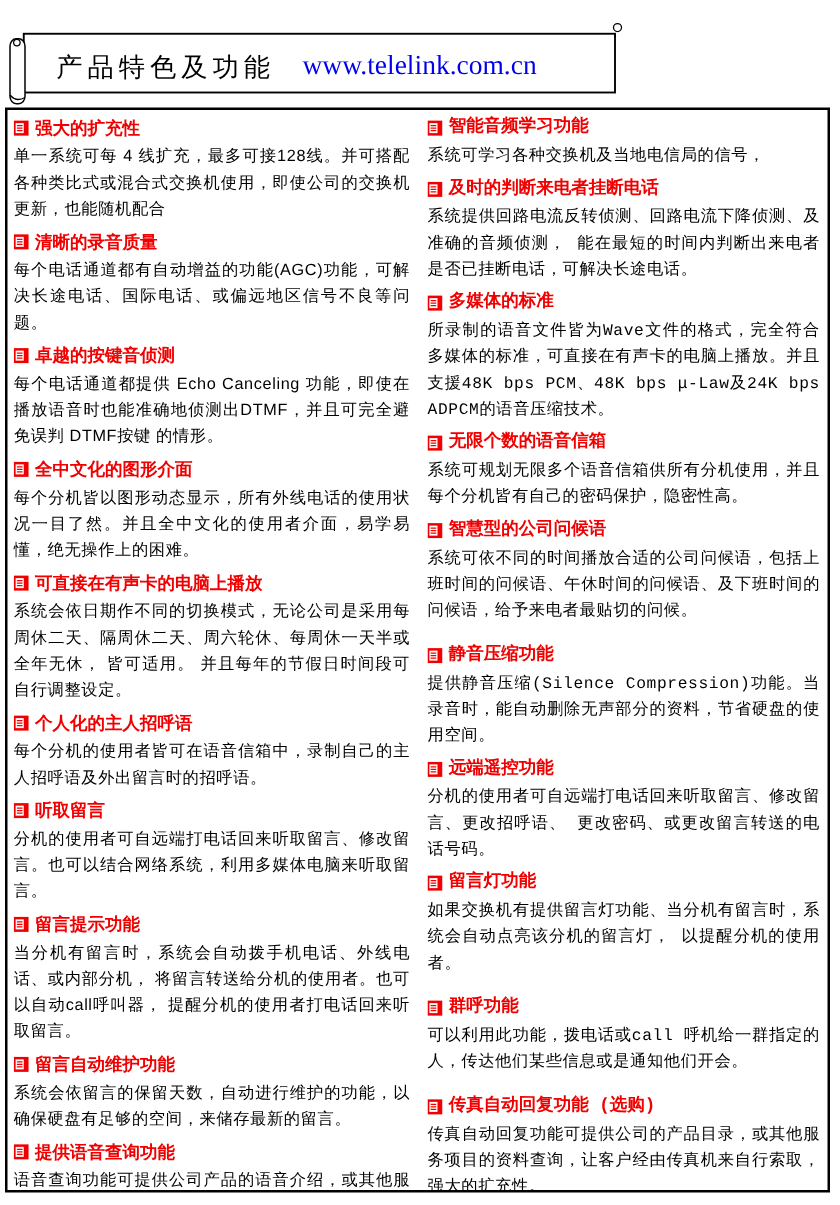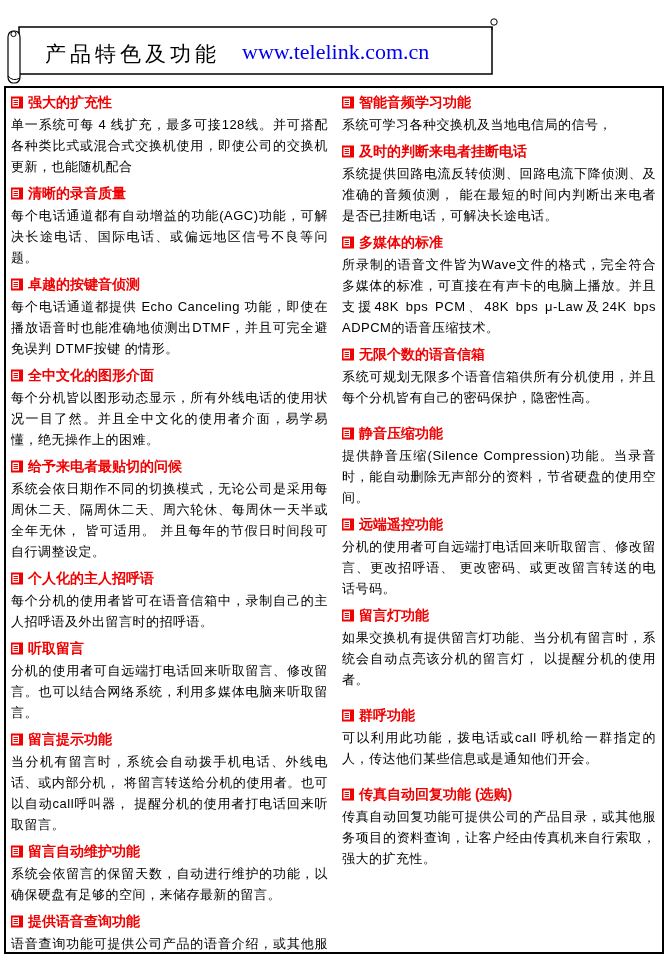--- a/index.html
+++ b/index.html
@@ -21,21 +21,21 @@
     font-size:22px;color:#0000ee;white-space:nowrap;
   }
   
   .content{
     position:absolute;left:4px;top:86px;width:660px;height:868px;
     border:2px solid #000;
     display:flex;flex-direction:row;
     padding:2px 0 0 0;box-sizing:border-box;overflow:hidden;
   }
   .col{width:50%;box-sizing:border-box;padding:2px 6px 0 5px;}
-  .col.right{padding-left:8px;}
+  .col.right{padding-left:8px;font-family:Liberation Mono, monospace;}
   .section{margin:0 0 6px 0;}
   .f-head{
     color:#f00000;font-weight:bold;font-size:14px;line-height:19px;
     margin:7px 0 2px 0;display:flex;align-items:center;gap:5px;
   }
   .section:first-child .f-head{margin-top:1px;}
   .f-head .icon{flex:0 0 auto;display:inline-flex;}
   .f-body{
     margin:0;font-size:13px;line-height:21px;letter-spacing:0.5px;
     text-align:justify;color:#000000;
@@ -133,21 +133,21 @@
       <div class="f-head">
         <span class="icon">
             <svg width="12" height="13" viewBox="0 0 12 13">
               <rect x="0" y="0.5" width="12" height="12" fill="#f00000"></rect>
               <rect x="1.5" y="2.5" width="6.5" height="8" fill="#ffffff"></rect>
               <line x1="2.5" y1="4.5" x2="7" y2="4.5" stroke="#f00000" stroke-width="1"></line>
               <line x1="2.5" y1="6.5" x2="7" y2="6.5" stroke="#f00000" stroke-width="1"></line>
               <line x1="2.5" y1="8.5" x2="7" y2="8.5" stroke="#f00000" stroke-width="1"></line>
             </svg>
           </span>
-        <span>给予来电者最贴切的问候</span>
+        <span>可直接在有声卡的电脑上播放</span>
       </div>
       <p class="f-body">系统会依日期作不同的切换模式，无论公司是采用每周休二天、隔周休二天、周六轮休、每周休一天半或全年无休， 皆可适用。 并且每年的节假日时间段可自行调整设定。</p>
     </div>
 
     <div class="section">
       <div class="f-head">
         <span class="icon">
             <svg width="12" height="13" viewBox="0 0 12 13">
               <rect x="0" y="0.5" width="12" height="12" fill="#f00000"></rect>
               <rect x="1.5" y="2.5" width="6.5" height="8" fill="#ffffff"></rect>
@@ -286,20 +286,35 @@
               <line x1="2.5" y1="4.5" x2="7" y2="4.5" stroke="#f00000" stroke-width="1"></line>
               <line x1="2.5" y1="6.5" x2="7" y2="6.5" stroke="#f00000" stroke-width="1"></line>
               <line x1="2.5" y1="8.5" x2="7" y2="8.5" stroke="#f00000" stroke-width="1"></line>
             </svg>
           </span>
         <span>无限个数的语音信箱</span>
       </div>
       <p class="f-body">系统可规划无限多个语音信箱供所有分机使用，并且每个分机皆有自己的密码保护，隐密性高。</p>
     </div>
 
+    <div class="section">
+      <div class="f-head">
+        <span class="icon">
+            <svg width="12" height="13" viewBox="0 0 12 13">
+              <rect x="0" y="0.5" width="12" height="12" fill="#f00000"></rect>
+              <rect x="1.5" y="2.5" width="6.5" height="8" fill="#ffffff"></rect>
+              <line x1="2.5" y1="4.5" x2="7" y2="4.5" stroke="#f00000" stroke-width="1"></line>
+              <line x1="2.5" y1="6.5" x2="7" y2="6.5" stroke="#f00000" stroke-width="1"></line>
+              <line x1="2.5" y1="8.5" x2="7" y2="8.5" stroke="#f00000" stroke-width="1"></line>
+            </svg>
+          </span>
+        <span>智慧型的公司问候语</span>
+      </div>
+      <p class="f-body">系统可依不同的时间播放合适的公司问候语，包括上班时间的问候语、午休时间的问候语、及下班时间的问候语，给予来电者最贴切的问候。</p>
+    </div>
 
     <div class="section gap-lg">
       <div class="f-head">
         <span class="icon">
             <svg width="12" height="13" viewBox="0 0 12 13">
               <rect x="0" y="0.5" width="12" height="12" fill="#f00000"></rect>
               <rect x="1.5" y="2.5" width="6.5" height="8" fill="#ffffff"></rect>
               <line x1="2.5" y1="4.5" x2="7" y2="4.5" stroke="#f00000" stroke-width="1"></line>
               <line x1="2.5" y1="6.5" x2="7" y2="6.5" stroke="#f00000" stroke-width="1"></line>
               <line x1="2.5" y1="8.5" x2="7" y2="8.5" stroke="#f00000" stroke-width="1"></line>

